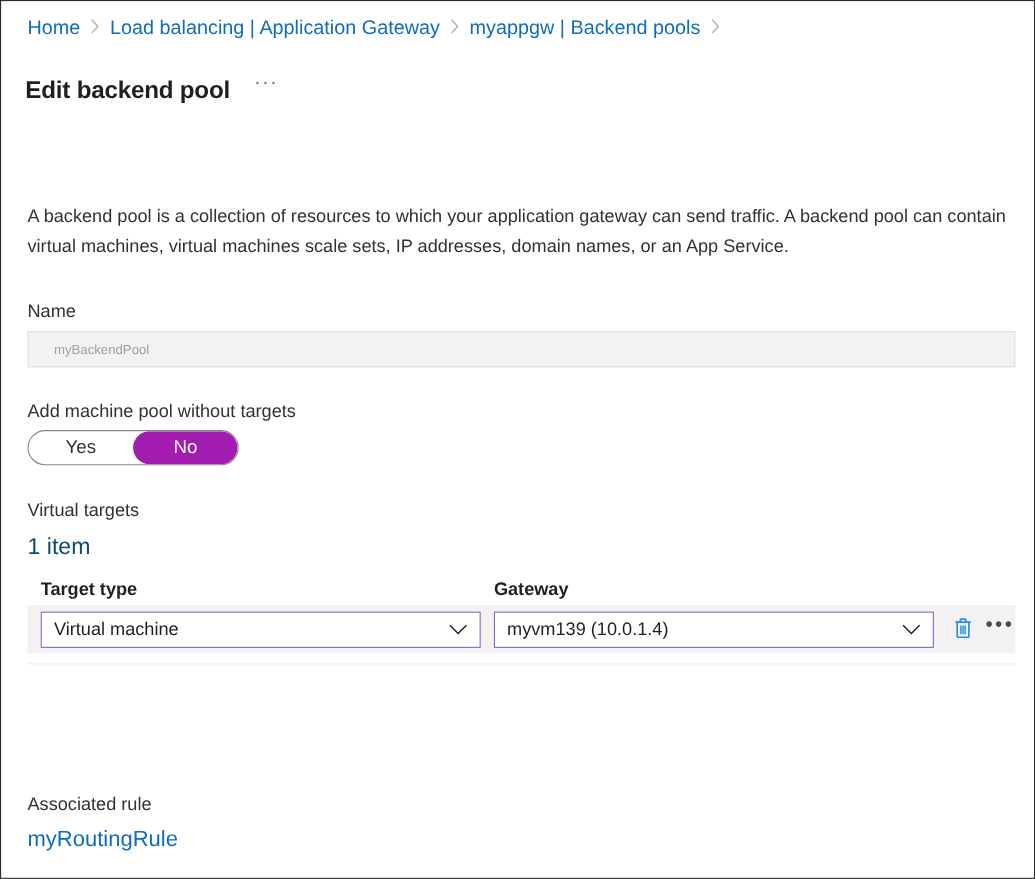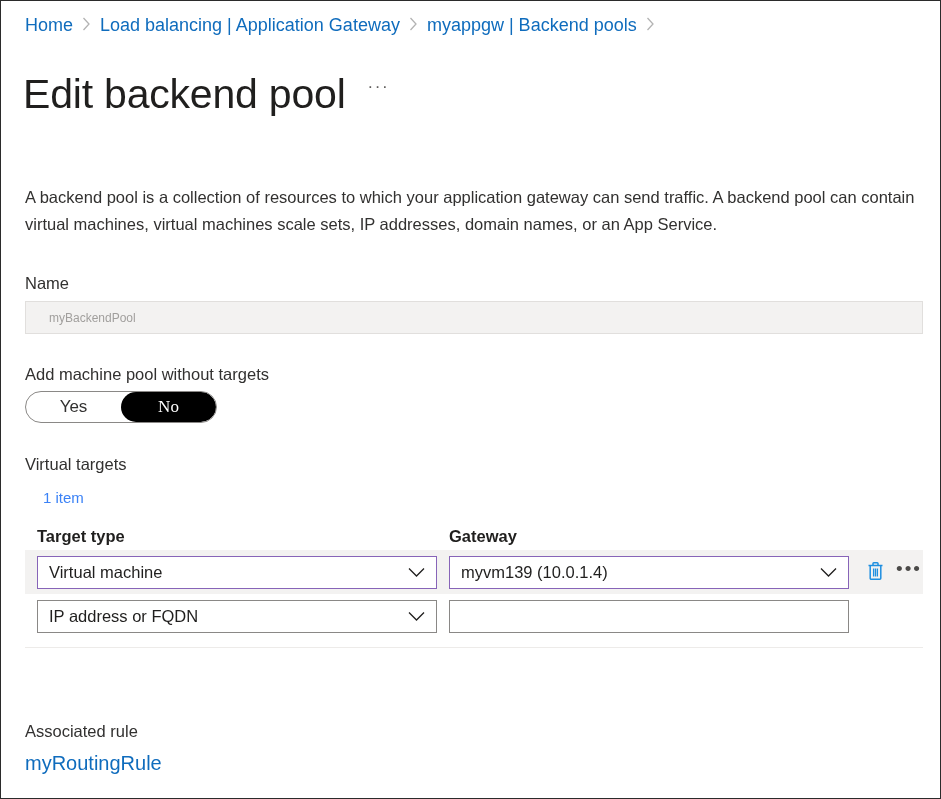--- a/index.html
+++ b/index.html
@@ -48,23 +48,23 @@
 
   
   .title-row {
     position: absolute;
     left: 22px;
     top: 46px;
     display: flex;
     align-items: center;
   }
   .page-title {
-    font-size: 41px;
+    font-size: 22px;
     line-height: 40px;
-    font-weight: 400;
+    font-weight: 700;
     color: #201f1e;
     letter-spacing: -0.2px;
   }
   .title-ellipsis {
     margin-left: 22px;
     color: #605e5c;
     font-size: 17px;
     letter-spacing: 1.6px;
     cursor: pointer;
     transform: translateY(-7px);
@@ -132,34 +132,32 @@
     height: 100%;
     display: flex;
     align-items: center;
     justify-content: center;
     font-size: 17px;
     color: #323130;
     border-radius: 16px;
     user-select: none;
   }
   .toggle-opt.selected {
-    background: #000000;
+    background: #a21caf;
     color: #ffffff;
-    font-family: Liberation Serif, serif;
   }
 
   
   .item-count {
     position: absolute;
     left: 24px;
     top: 487px;
-    font-size: 15px;
+    font-size: 21px;
     line-height: 20px;
-    color: #3b82f6;
-    margin-left: 18px;
+    color: #0c4a6e;
   }
 
   
   .table {
     position: absolute;
     left: 24px;
     top: 521px;
     width: 898px;
   }
   .table-head {
@@ -347,37 +345,20 @@
               <path d="M6.6 7.6 V15.5 M8.5 7.6 V15.5 M10.4 7.6 V15.5" stroke="#1e8fe0" stroke-width="1.3"></path>
             </svg>
           </span>
         </button>
         <button class="icon-btn">
           <span class="ellipsis-dots">•••</span>
         </button>
       </div>
     </div>
 
-    <div class="table-row">
-      <div class="cell-type">
-        <div class="ctl ctl-type">
-          <span class="ctl-text">IP address or FQDN</span>
-          <span class="chev">
-            <svg width="17" height="11" viewBox="0 0 17 11" fill="none">
-                <path d="M1 1.5 L8.5 9 L16 1.5" stroke="#201f1e" stroke-width="1.3" fill="none"></path>
-              </svg>
-          </span>
-        </div>
-      </div>
-      <div class="cell-target">
-        <div class="ctl ctl-target">
-          <span class="ctl-text"></span>
-        </div>
-      </div>
-    </div>
 
     <div class="table-divider"></div>
   </div>
 
   <div class="field-label" id="label-assoc">Associated rule</div>
   <a class="assoc-link">myRoutingRule</a>
 
 </div>
 
 </body></html>

